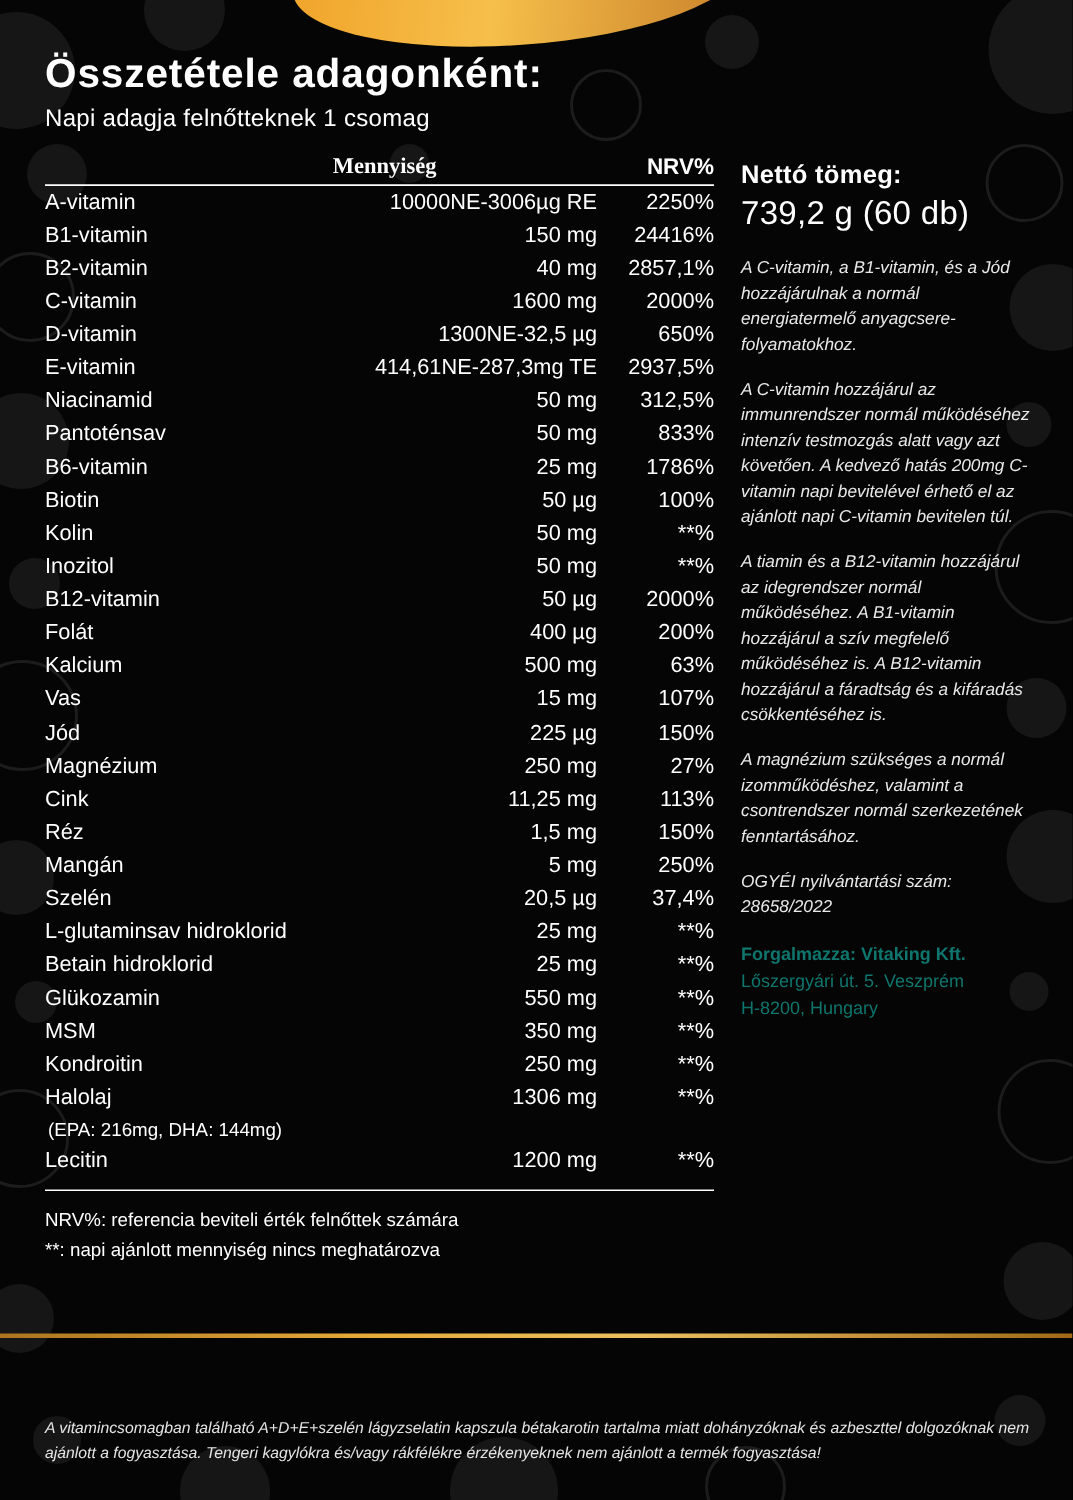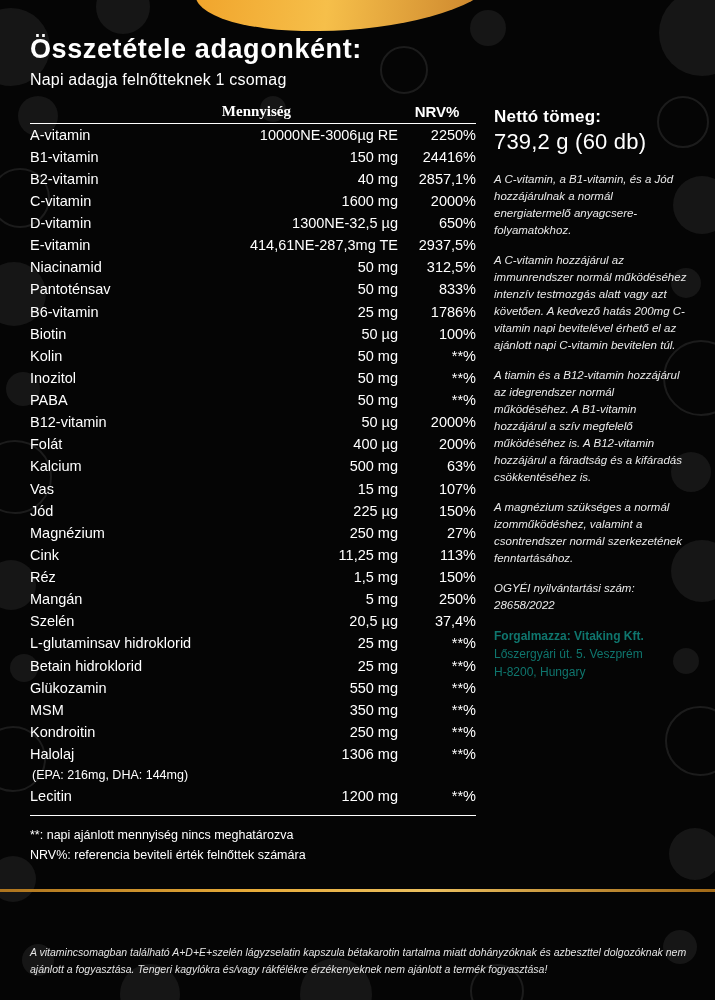--- a/index.html
+++ b/index.html
@@ -94,21 +94,21 @@
     font-size: 14.5px;
   }
   table.ingredients th {
     font-weight: bold;
     font-size: 15px;
     padding: 0 0 3px 0;
     border-bottom: 1px solid #ffffff;
   }
   table.ingredients th.c-name { text-align: left; }
   table.ingredients th.c-qty  { text-align: left; padding-right: 12px; font-family: Liberation Serif, serif; }
-  table.ingredients th.c-nrv  { text-align: center; }
+  table.ingredients th.c-nrv  { text-align: right; }
 
   table.ingredients td {
     padding: 1.5px 0;
     line-height: 1.32;
     white-space: nowrap;
   }
   td.c-name { text-align: left; }
   td.c-qty  { text-align: right; padding-right: 12px; }
   td.c-nrv  { text-align: right; width: 78px; }
   tr.sub td.c-name { font-size: 12.5px; padding-left: 2px; }
@@ -280,25 +280,20 @@
                 <td class="c-name">Kolin</td>
                 <td class="c-qty">50 mg</td>
                 <td class="c-nrv">**%</td>
               </tr>
             <tr>
                 <td class="c-name">Inozitol</td>
                 <td class="c-qty">50 mg</td>
                 <td class="c-nrv">**%</td>
               </tr>
             <tr>
-                <td class="c-name">PABA</td>
-                <td class="c-qty">50 mg</td>
-                <td class="c-nrv">**%</td>
-              </tr>
-            <tr>
                 <td class="c-name">B12-vitamin</td>
                 <td class="c-qty">50 µg</td>
                 <td class="c-nrv">2000%</td>
               </tr>
             <tr>
                 <td class="c-name">Folát</td>
                 <td class="c-qty">400 µg</td>
                 <td class="c-nrv">200%</td>
               </tr>
             <tr>
@@ -380,22 +375,22 @@
                 <td class="c-name">Lecitin</td>
                 <td class="c-qty">1200 mg</td>
                 <td class="c-nrv">**%</td>
               </tr>
           </tbody>
         </table>
 
         <div class="rule"></div>
 
         <div class="footnotes">
+          <div>NRV%: referencia beviteli érték felnőttek számára</div>
           <div>**: napi ajánlott mennyiség nincs meghatározva</div>
-          <div>NRV%: referencia beviteli érték felnőttek számára</div>
         </div>
       </div>
 
       <div class="right-col">
         <h2 class="netto">Nettó tömeg:</h2>
         <div class="netto-value">739,2 g (60 db)</div>
 
         <p class="claim">A C-vitamin, a B1-vitamin, és a Jód hozzájárulnak a normál energiatermelő anyagcsere-folyamatokhoz.</p>
         <p class="claim">A C-vitamin hozzájárul az immunrendszer normál működéséhez intenzív testmozgás alatt vagy azt követően. A kedvező hatás 200mg C-vitamin napi bevitelével érhető el az ajánlott napi C-vitamin bevitelen túl.</p>
         <p class="claim">A tiamin és a B12-vitamin hozzájárul az idegrendszer normál működéséhez. A B1-vitamin hozzájárul a szív megfelelő működéséhez is. A B12-vitamin hozzájárul a fáradtság és a kifáradás csökkentéséhez is.</p>

